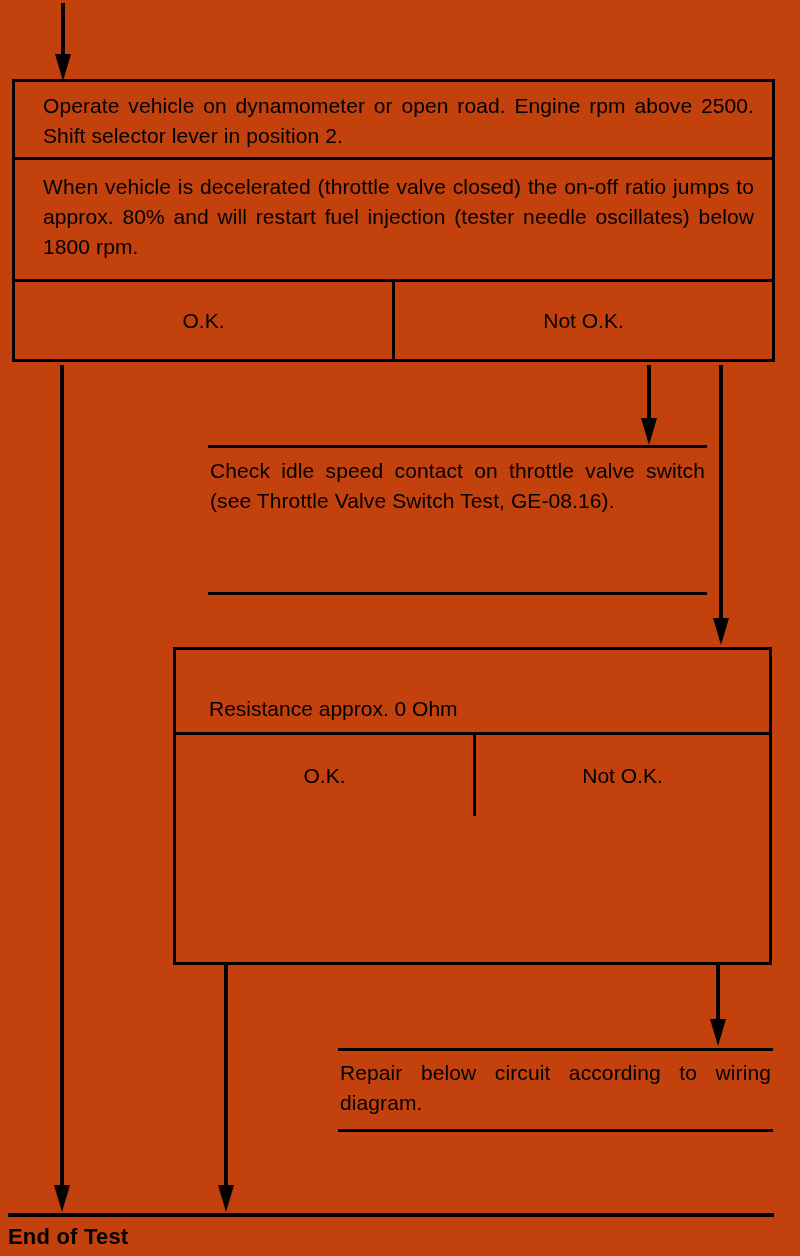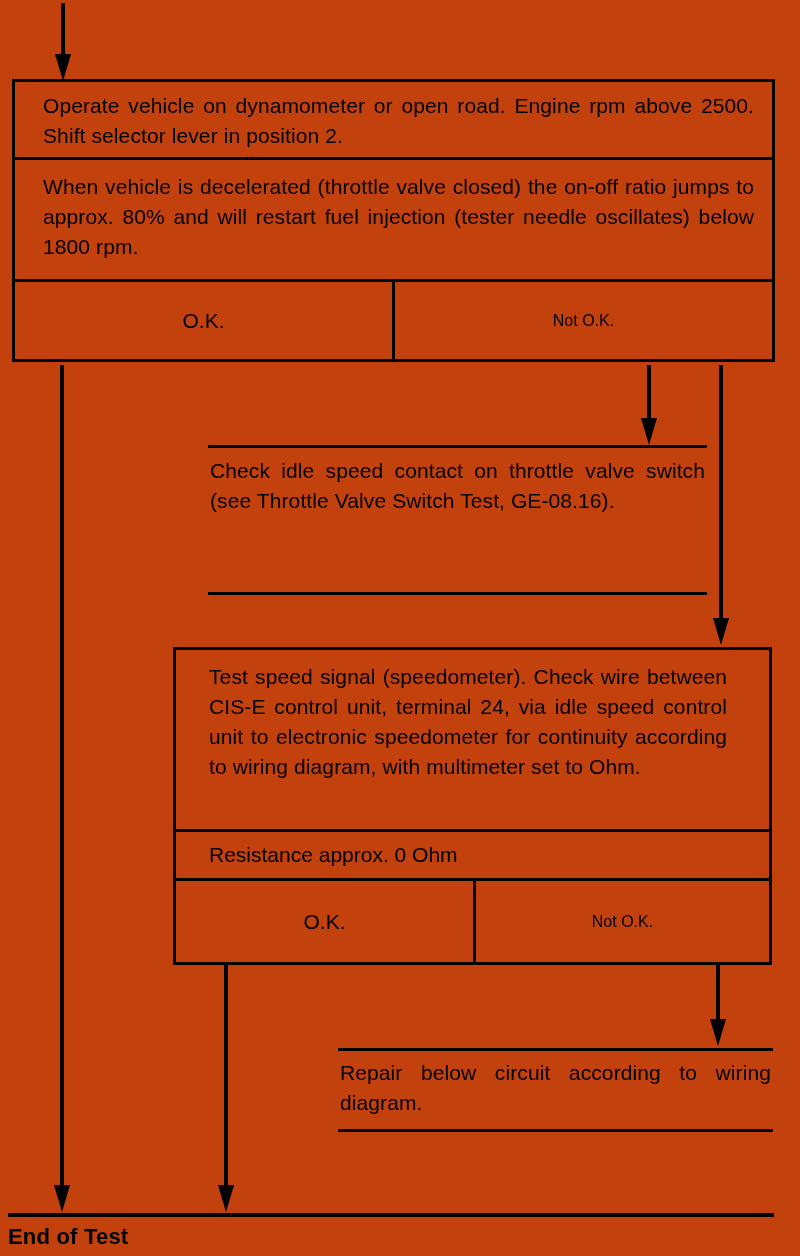--- a/index.html
+++ b/index.html
@@ -20,34 +20,34 @@
   }
   
   .t1{
     position:absolute;left:12px;top:79px;width:763px;height:283px;
     border:3px solid #000;
   }
   .t1-r1{height:78px;border-bottom:3px solid #000;padding:9px 18px 0 28px;}
   .t1-r2{height:122px;border-bottom:3px solid #000;padding:12px 18px 0 28px;}
   .okrow{display:flex;height:77px;}
   .okcell{width:380px;border-right:3px solid #000;display:flex;align-items:center;justify-content:center;font-size:21px;}
-  .nokcell{flex:1;display:flex;align-items:center;justify-content:center;font-size:16px;}
+  .nokcell{flex:1;display:flex;align-items:center;justify-content:center;font-size:21px;}
   
   .check-box{
     position:absolute;left:208px;top:445px;width:499px;height:150px;
     border-top:3px solid #000;border-bottom:3px solid #000;
     padding:8px 2px 0 2px;
   }
   
   .t2{
     position:absolute;left:173px;top:647px;width:599px;height:318px;
     border:3px solid #000;
   }
   .t2-r1{height:182px;border-bottom:3px solid #000;padding:12px 42px 0 33px;}
-  .t2-r2{height:49px;border-bottom:3px solid #000;padding:0 18px 0 33px;display:flex;align-items:center;font-size:21px;}
+  .t2-r2{height:49px;border-bottom:3px solid #000;padding:0 18px 0 33px;display:flex;align-items:center;font-size:21px;margin-top:36px;}
   .t2 .okrow{height:81px;}
   .t2 .okcell{width:300px;}
   .repair-box{
     position:absolute;left:338px;top:1048px;width:435px;height:84px;
     border-top:3px solid #000;border-bottom:3px solid #000;
     padding:7px 2px 0 2px;
   }
   .bottom-rule{
     position:absolute;left:8px;top:1213px;width:766px;height:4px;background:#000;
   }
@@ -97,21 +97,20 @@
     <div class="t1-r2 para">When vehicle is decelerated (throttle valve closed) the on-off ratio jumps to approx. 80% and will restart fuel injection (tester needle oscillates) below 1800 rpm.</div>
     <div class="okrow">
       <div class="okcell">O.K.</div>
       <div class="nokcell">Not O.K.</div>
     </div>
   </div>
 
   <div class="check-box para">Check idle speed contact on throttle valve switch (see Throttle Valve Switch Test, GE-08.16).</div>
 
   <div class="t2">
-    <div class="t2-r1 para">Test speed signal (speedometer). Check wire between CIS-E control unit, terminal 24, via idle speed control unit to electronic speedometer for continuity according to wiring diagram, with multimeter set to Ohm.</div>
     <div class="t2-r2">Resistance approx. 0 Ohm</div>
     <div class="okrow">
       <div class="okcell">O.K.</div>
       <div class="nokcell">Not O.K.</div>
     </div>
   </div>
 
   <div class="repair-box para">Repair below circuit according to wiring diagram.</div>
 
   <div class="bottom-rule"></div>

